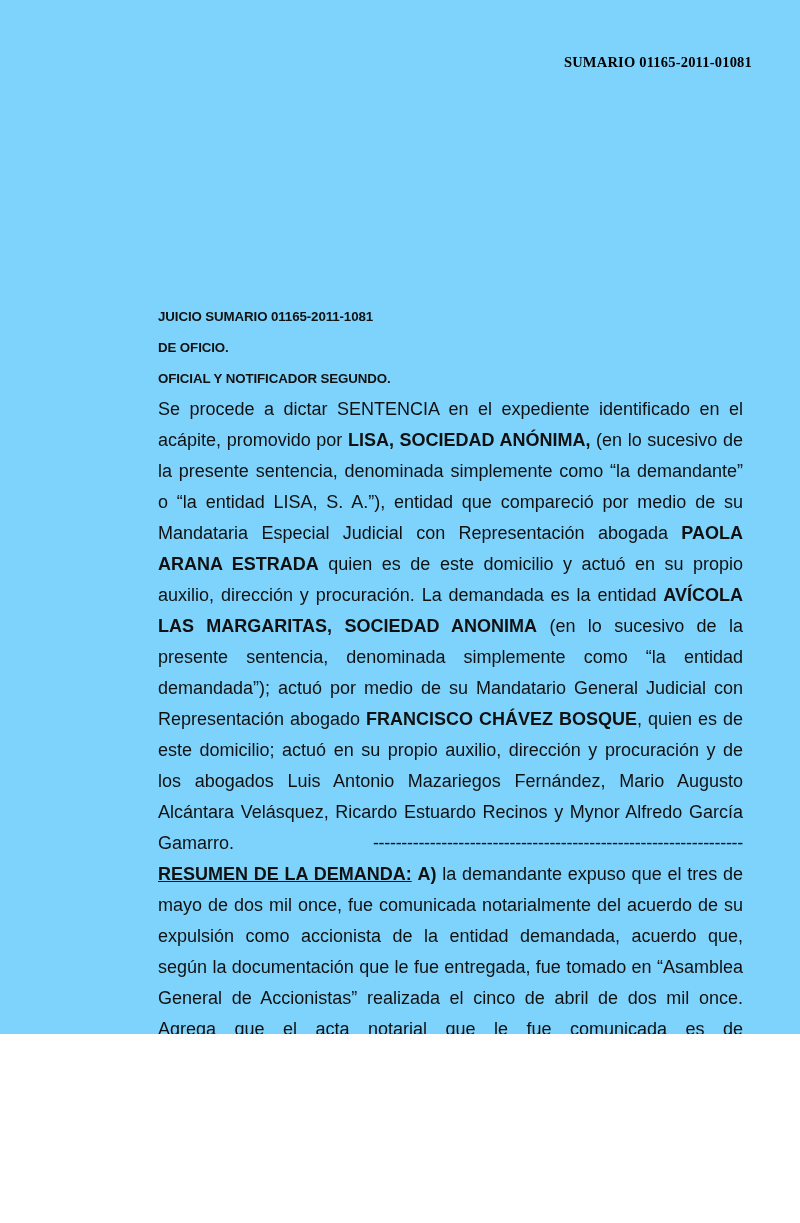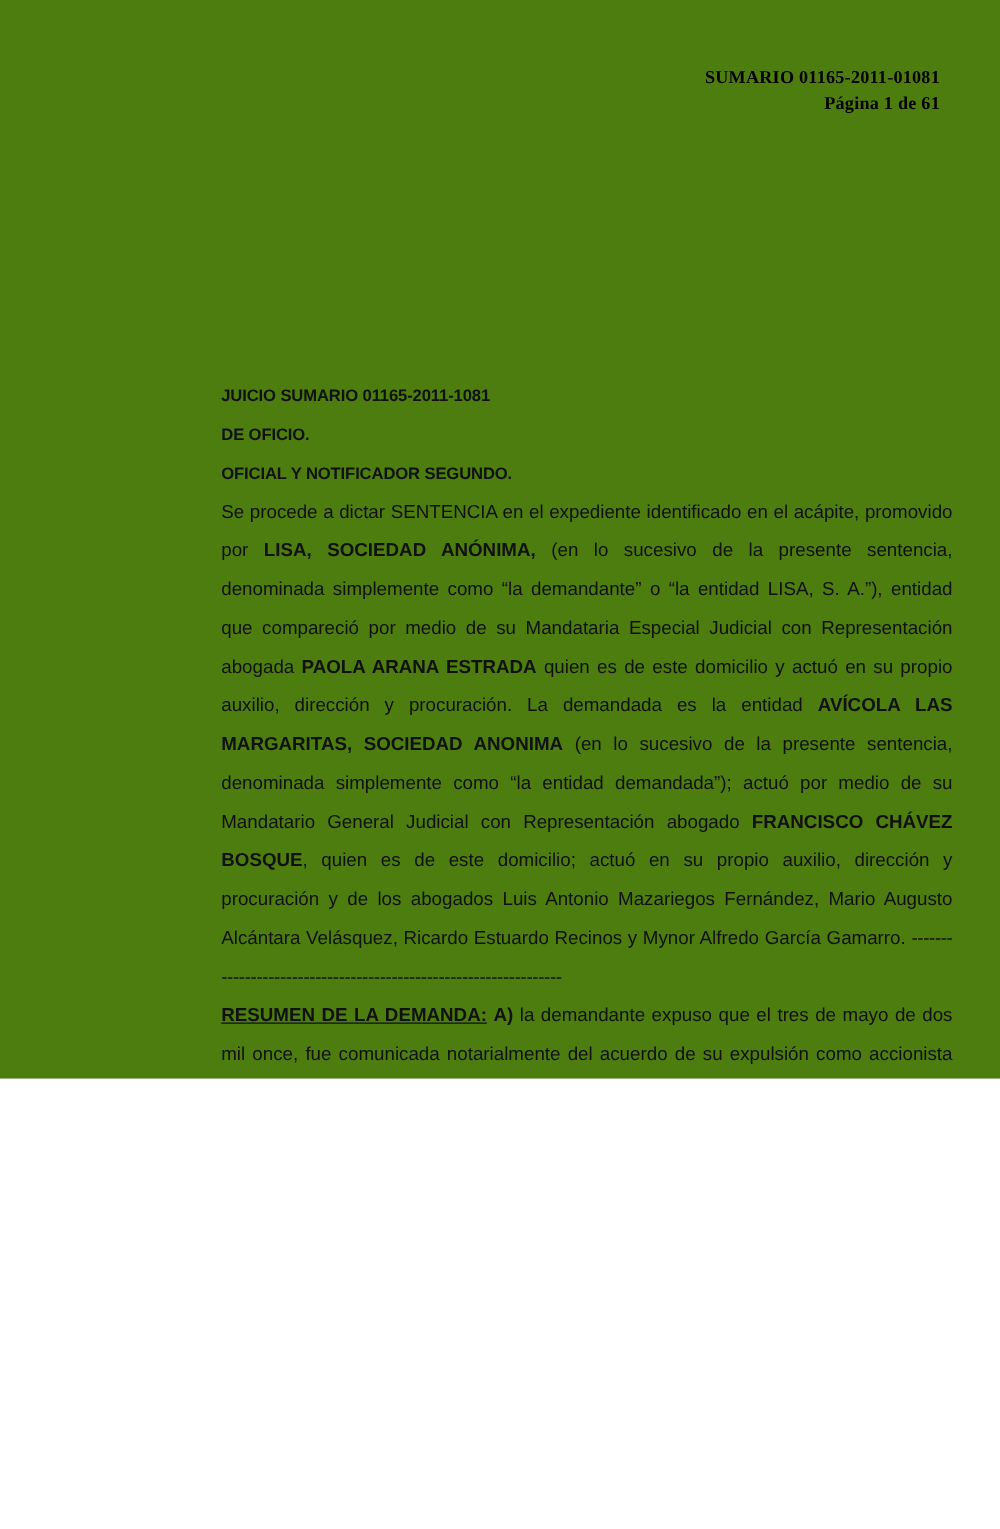--- a/index.html
+++ b/index.html
@@ -8,22 +8,22 @@
     padding: 0;
     background: #ffffff;
   }
   body {
     font-family: "Liberation Sans", sans-serif;
     color: #000000;
   }
   .page {
     position: relative;
     width: 800px;
-    height: 863px;
-    background: #4d7c0f;
+    height: 1034px;
+    background: #7dd3fc;
     box-sizing: border-box;
     overflow: hidden;
   }
 
   
   .doc-header {
     position: absolute;
     top: 52px;
     left: 167px;
     width: 585px;
@@ -34,21 +34,21 @@
     line-height: 21px;
     letter-spacing: 0.2px;
     color: #000;
   }
   .doc-header .hdr-line { display: block; white-space: nowrap; }
 
   
   .doc-body {
     position: absolute;
     top: 301px;
-    left: 177px;
+    left: 158px;
     width: 585px;
     font-size: 13.2px;
     line-height: 31px;
     color: #111;
   }
 
   .head-line {
     font-weight: bold;
     font-size: 13.3px;
     line-height: 31px;
@@ -62,21 +62,21 @@
     letter-spacing: -0.2px;
     text-align: justify;
     text-align-last: left;
   }
 
   p.para {
     margin: 0;
     text-align: justify;
     text-align-last: left;
     line-height: 31px;
-    font-size: 15px;
+    font-size: 18px;
     word-spacing: 0.1px;
   }
   p.para.last-justify {
     text-align: justify;
     text-align-last: justify;
   }
 
   b, strong { font-weight: bold; }
   .u-bold {
     font-weight: bold;
@@ -87,21 +87,20 @@
     letter-spacing: -0.3px;
   }
 </style>
 </head>
 <body>
 
 <div class="page">
 
   <div class="doc-header">
     <span class="hdr-line">SUMARIO 01165-2011-01081</span>
-    <span class="hdr-line">Página 1 de 61</span>
   </div>
 
   <div class="doc-body">
 
     <div class="head-line">JUICIO SUMARIO 01165-2011-1081</div>
 
     <div class="head-line">DE OFICIO.</div>
 
     <div class="head-line">OFICIAL Y NOTIFICADOR SEGUNDO.</div>
 

